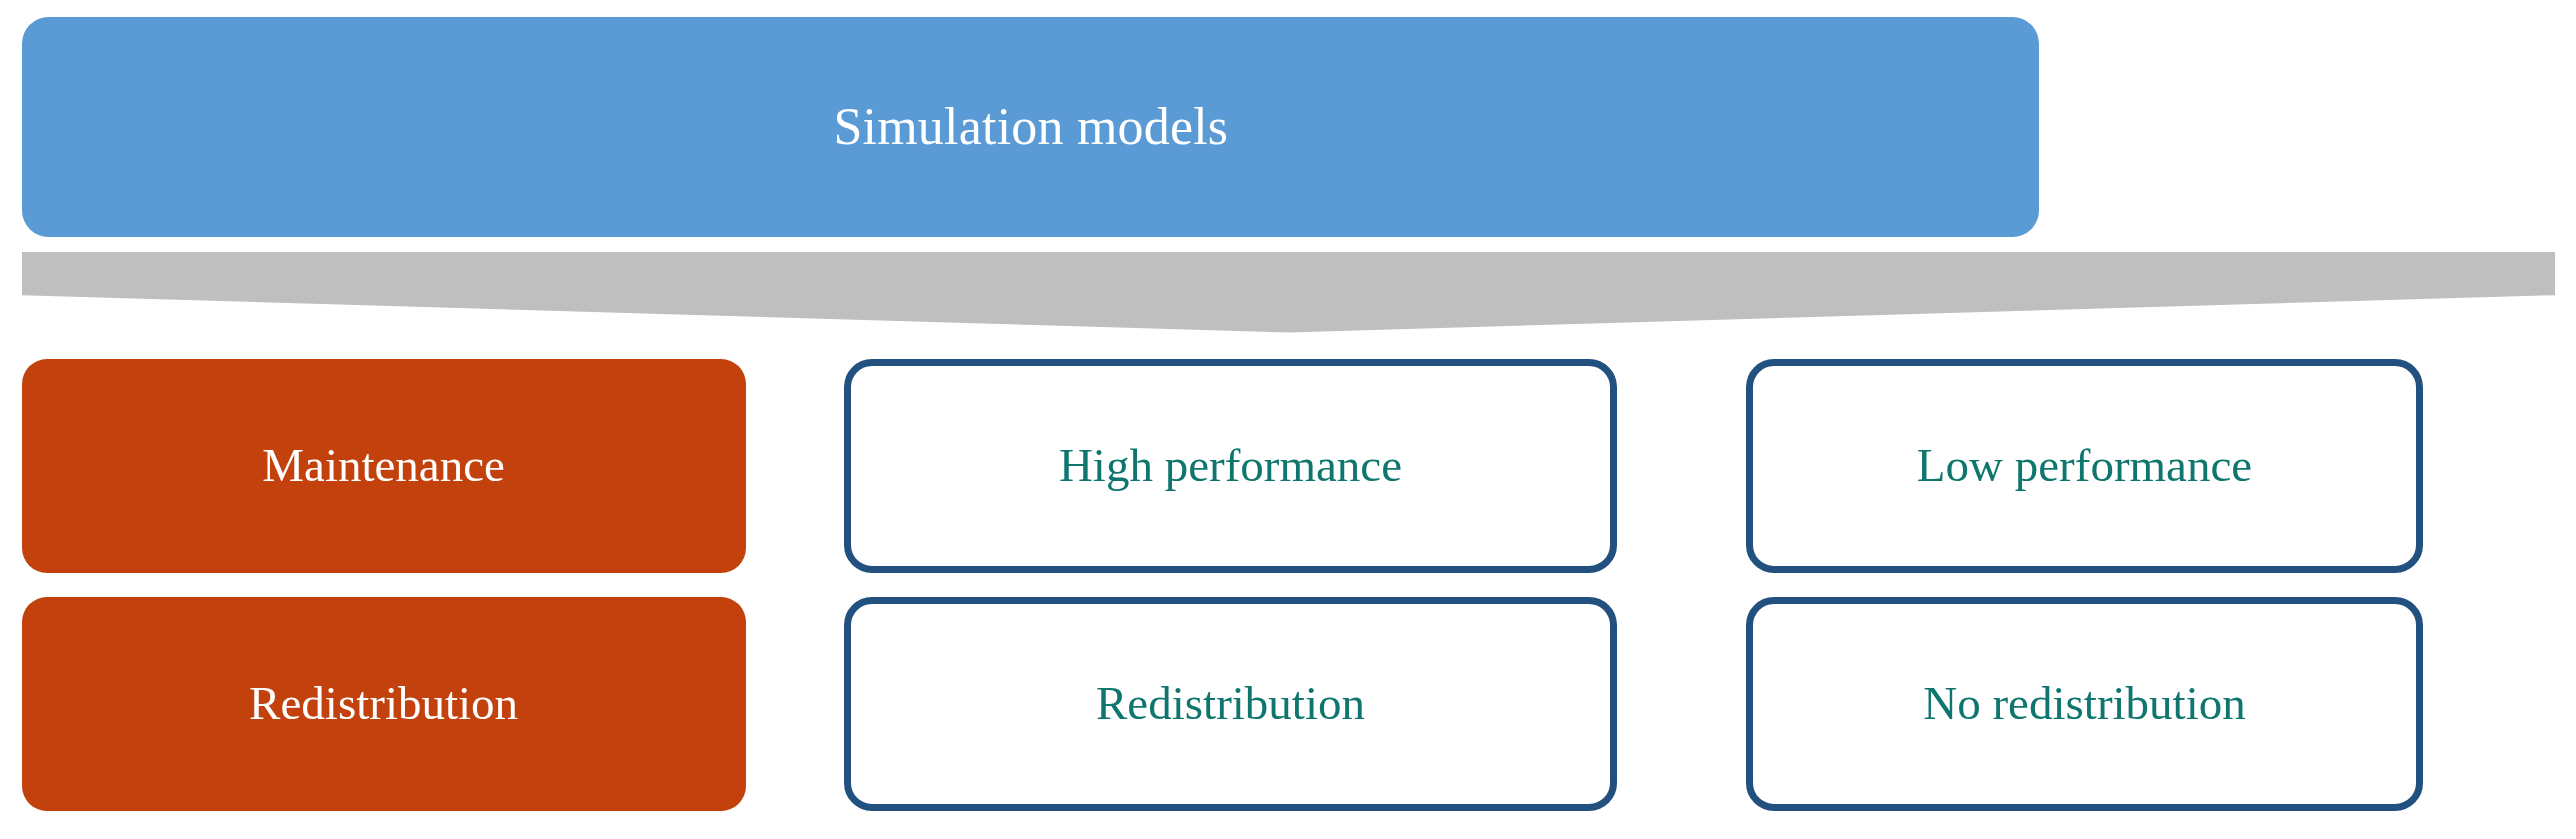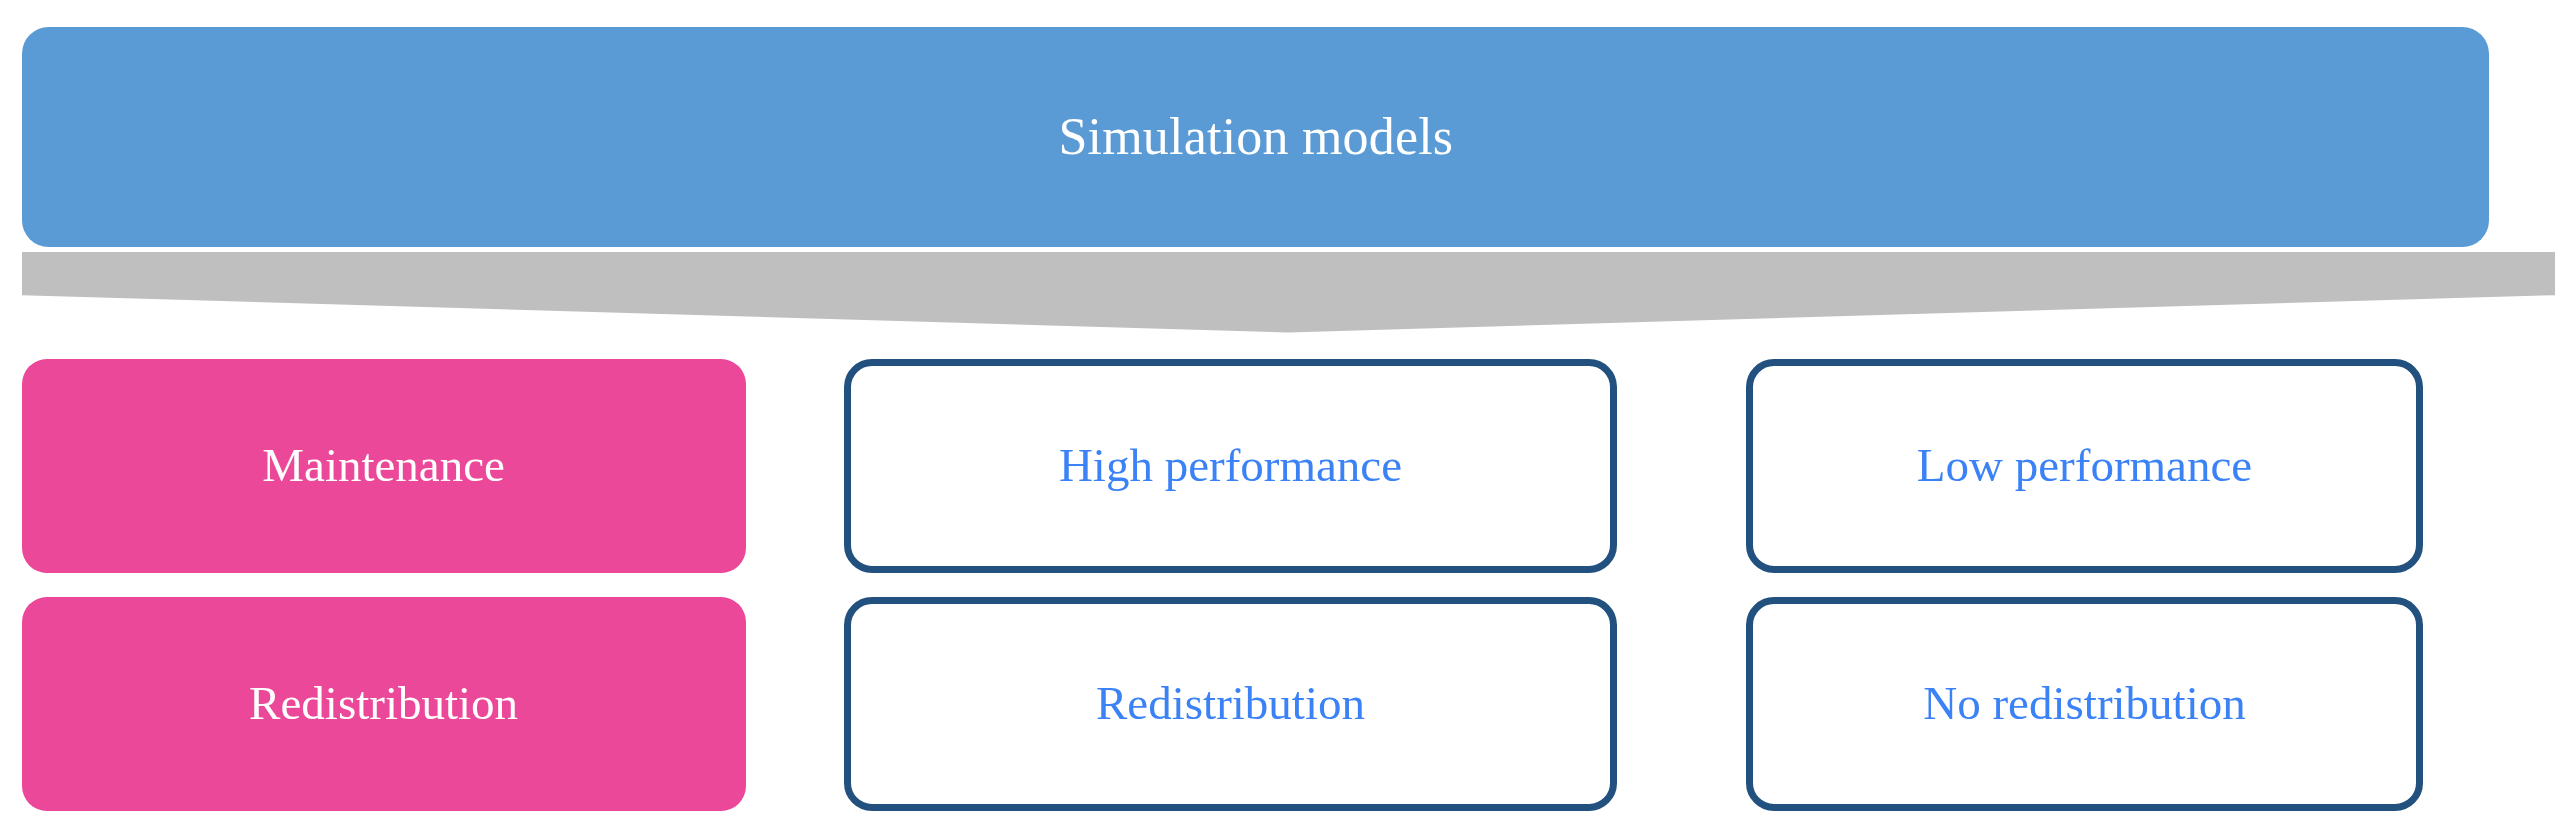--- a/index.html
+++ b/index.html
@@ -19,29 +19,28 @@
     width: 2576px;
     height: 840px;
     background: #ffffff;
   }
 
   
   .banner {
     position: absolute;
     left: 22.4px;
     top: 16.6px;
-    width: 2467px;
+    width: 2017px;
     height: 220px;
     background: #5B9BD5;
     border-radius: 26.6px;
     display: flex;
     align-items: center;
     justify-content: center;
     box-sizing: border-box;
-    margin-top: 10px;
   }
   .banner-title {
     color: #ffffff;
     font-size: 52px;
     line-height: 1;
     letter-spacing: 0.2px;
     white-space: nowrap;
   }
 
   
@@ -74,36 +73,36 @@
     align-items: center;
     justify-content: center;
     text-align: center;
   }
 
   .col-1 { left: 21.6px;   width: 724px;  }
   .col-2 { left: 844px; width: 773px;  }
   .col-3 { left: 1746px; width: 677px;  }
 
   .cell.filled {
-    background: #ec4899;
+    background: #c2410c;
     border-radius: 25px;
     border: none;
     align-items: center;
   }
   .cell.filled .cell-label {
     color: #ffffff;
   }
 
   .cell.outlined {
     background: #ffffff;
     border: 7.5px solid #23517F;
     border-radius: 28px;
   }
   .cell.outlined .cell-label {
-    color: #3b82f6;
+    color: #0f766e;
   }
 
   .cell-label {
     font-size: 47px;
     line-height: 1.05;
     white-space: nowrap;
   }
 </style>
 </head>
 <body>

